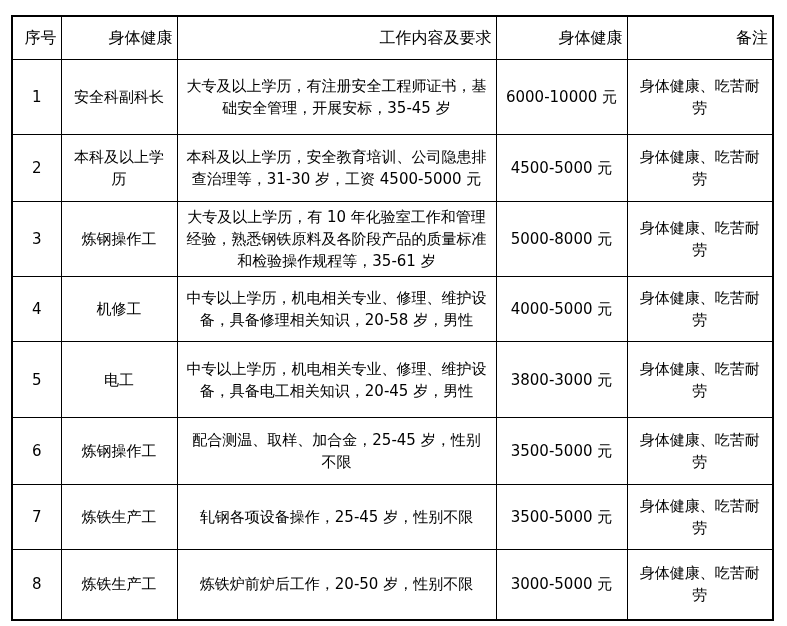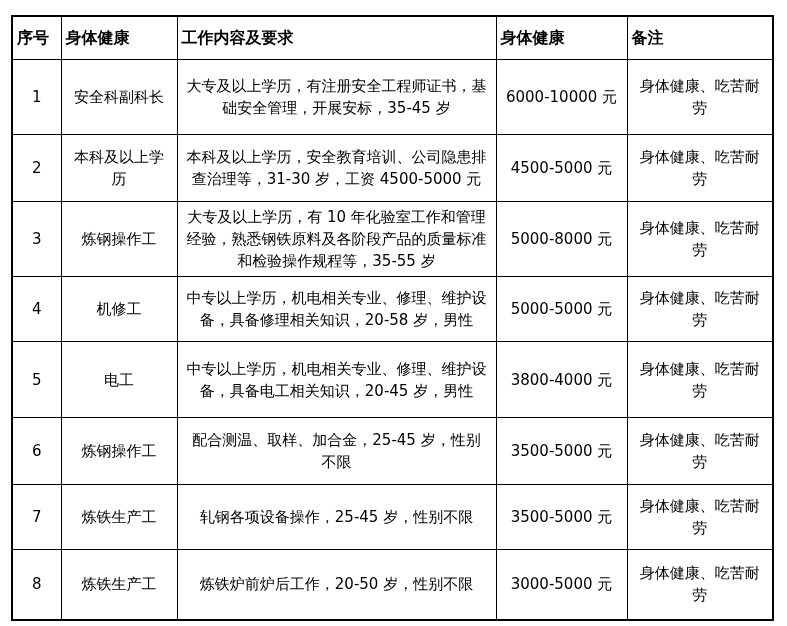--- a/index.html
+++ b/index.html
@@ -28,22 +28,22 @@
   }
   table.recruit th,
   table.recruit td {
     border: 1px solid #000000;
     vertical-align: middle;
     overflow: hidden;
     word-break: break-all;
   }
   table.recruit th {
     font-size: 16px;
-    font-weight: bold;
-    text-align: left;
+    font-weight: normal;
+    text-align: right;
     height: 38px;
     padding: 2px 4px;
   }
   table.recruit td {
     font-size: 15px;
     line-height: 22px;
   }
   td.c-center {
     text-align: center;
     padding: 2px 8px;
@@ -85,36 +85,36 @@
       <tr style="height:67px">
         <td class="c-center">2</td>
         <td class="c-center">本科及以上学历</td>
         <td class="c-left">本科及以上学历，安全教育培训、公司隐患排查治理等，31-30 岁，工资 4500-5000 元</td>
         <td class="c-center">4500-5000 元</td>
         <td class="c-center">身体健康、吃苦耐劳</td>
       </tr>
       <tr style="height:75px">
         <td class="c-center">3</td>
         <td class="c-center">炼钢操作工</td>
-        <td class="c-left">大专及以上学历，有 10 年化验室工作和管理经验，熟悉钢铁原料及各阶段产品的质量标准和检验操作规程等，35-55 岁</td>
+        <td class="c-left">大专及以上学历，有 10 年化验室工作和管理经验，熟悉钢铁原料及各阶段产品的质量标准和检验操作规程等，35-61 岁</td>
         <td class="c-center">5000-8000 元</td>
         <td class="c-center">身体健康、吃苦耐劳</td>
       </tr>
       <tr style="height:65px">
         <td class="c-center">4</td>
         <td class="c-center">机修工</td>
         <td class="c-left">中专以上学历，机电相关专业、修理、维护设备，具备修理相关知识，20-58 岁，男性</td>
-        <td class="c-center">5000-5000 元</td>
+        <td class="c-center">4000-5000 元</td>
         <td class="c-center">身体健康、吃苦耐劳</td>
       </tr>
       <tr style="height:76px">
         <td class="c-center">5</td>
         <td class="c-center">电工</td>
         <td class="c-left">中专以上学历，机电相关专业、修理、维护设备，具备电工相关知识，20-45 岁，男性</td>
-        <td class="c-center">3800-4000 元</td>
+        <td class="c-center">3800-3000 元</td>
         <td class="c-center">身体健康、吃苦耐劳</td>
       </tr>
       <tr style="height:67px">
         <td class="c-center">6</td>
         <td class="c-center">炼钢操作工</td>
         <td class="c-left">配合测温、取样、加合金，25-45 岁，性别不限</td>
         <td class="c-center">3500-5000 元</td>
         <td class="c-center">身体健康、吃苦耐劳</td>
       </tr>
       <tr style="height:65px">

